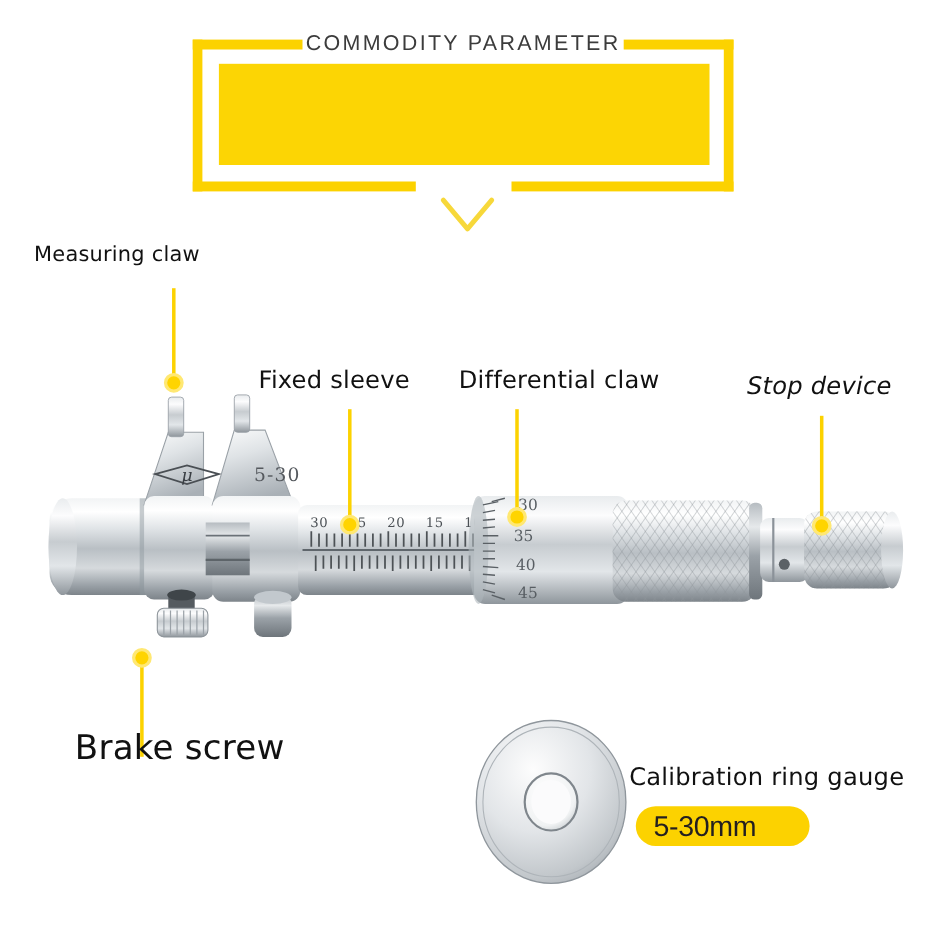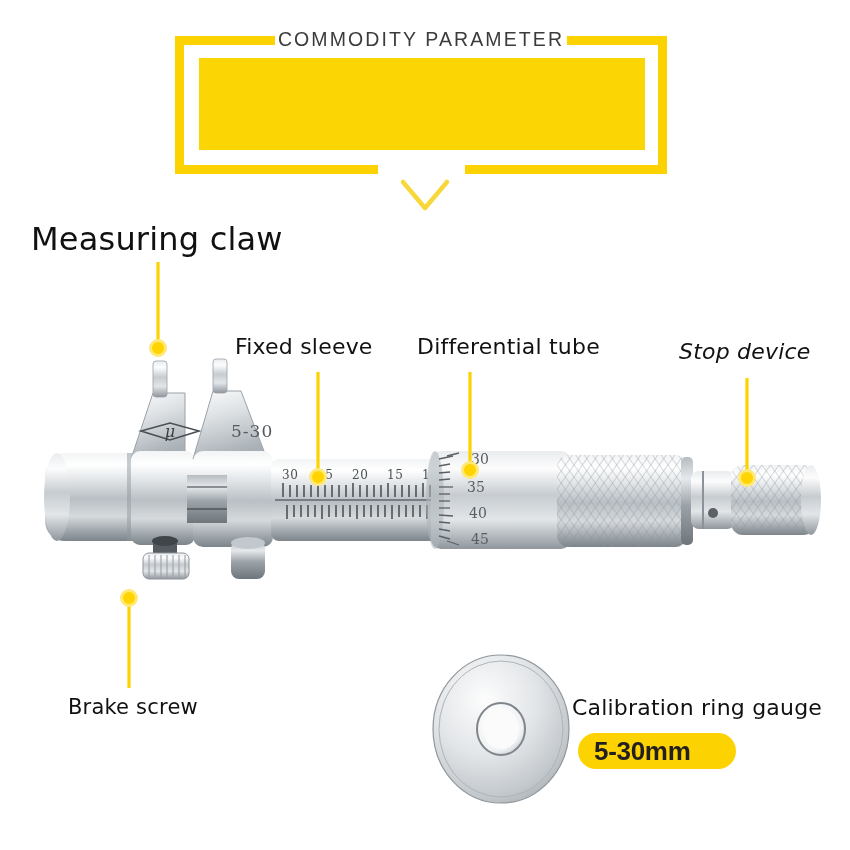--- a/index.html
+++ b/index.html
@@ -25,40 +25,40 @@
   #header-chevron{position:absolute;left:399px;top:178px;width:52px;height:36px;}
 
   
   .callout-label{
     position:absolute;
     font-family:"DejaVu Sans", sans-serif;
     font-size:22px;font-weight:400;
     color:#111111;white-space:nowrap;
     letter-spacing:0.2px;
   }
-  #label-measuring-claw{left:31px;top:220px;font-size:32px;}
+  #label-measuring-claw{left:31px;top:220px;font-size:19px;}
   #label-fixed-sleeve{left:235px;top:334px;}
   #label-differential-tube{left:417px;top:334px;}
   #label-stop-device{left:679px;top:339px;font-style:italic;}
-  #label-brake-screw{left:68px;top:695px;font-size:21px;text-align:right;}
+  #label-brake-screw{left:68px;top:662px;font-size:31px;text-align:right;}
   #label-calibration{left:572px;top:695px;}
 
   
   .leader{position:absolute;}
 
   
   #size-badge{
     position:absolute;left:578px;top:733px;width:158px;height:36px;
     background:#FCD200;border-radius:18px;
     display:flex;align-items:center;
     padding-left:16px;box-sizing:border-box;
   }
   #size-badge-text{
     font-family:"Liberation Sans", sans-serif;
-    font-size:26px;font-weight:bold;color:#231f20;letter-spacing:-0.3px;
+    font-size:26px;font-weight:normal;color:#231f20;letter-spacing:-0.3px;
   }
 
   
   #product-photo{position:absolute;left:35px;top:355px;width:790px;height:260px;}
   #ring-gauge{position:absolute;left:430px;top:653px;width:142px;height:152px;}
 </style>
 </head>
 <body>
 
 <div id="stage">
@@ -300,21 +300,21 @@
       <circle cx="158" cy="348" r="7.5"></circle>
       <circle cx="318" cy="477" r="7.5"></circle>
       <circle cx="470" cy="470" r="7.5"></circle>
       <circle cx="747" cy="478" r="7.5"></circle>
       <circle cx="129" cy="598" r="7.5"></circle>
     </g>
   </svg>
 
   <div class="callout-label" id="label-measuring-claw">Measuring claw</div>
   <div class="callout-label" id="label-fixed-sleeve">Fixed sleeve</div>
-  <div class="callout-label" id="label-differential-tube">Differential tube</div>
+  <div class="callout-label" id="label-differential-tube">Differential claw</div>
   <div class="callout-label" id="label-stop-device">Stop device</div>
   <div class="callout-label" id="label-brake-screw">Brake screw</div>
   <div class="callout-label" id="label-calibration">Calibration ring gauge</div>
 
   <div id="size-badge">
     <span id="size-badge-text">5-30mm</span>
   </div>
 
 </div>
 

